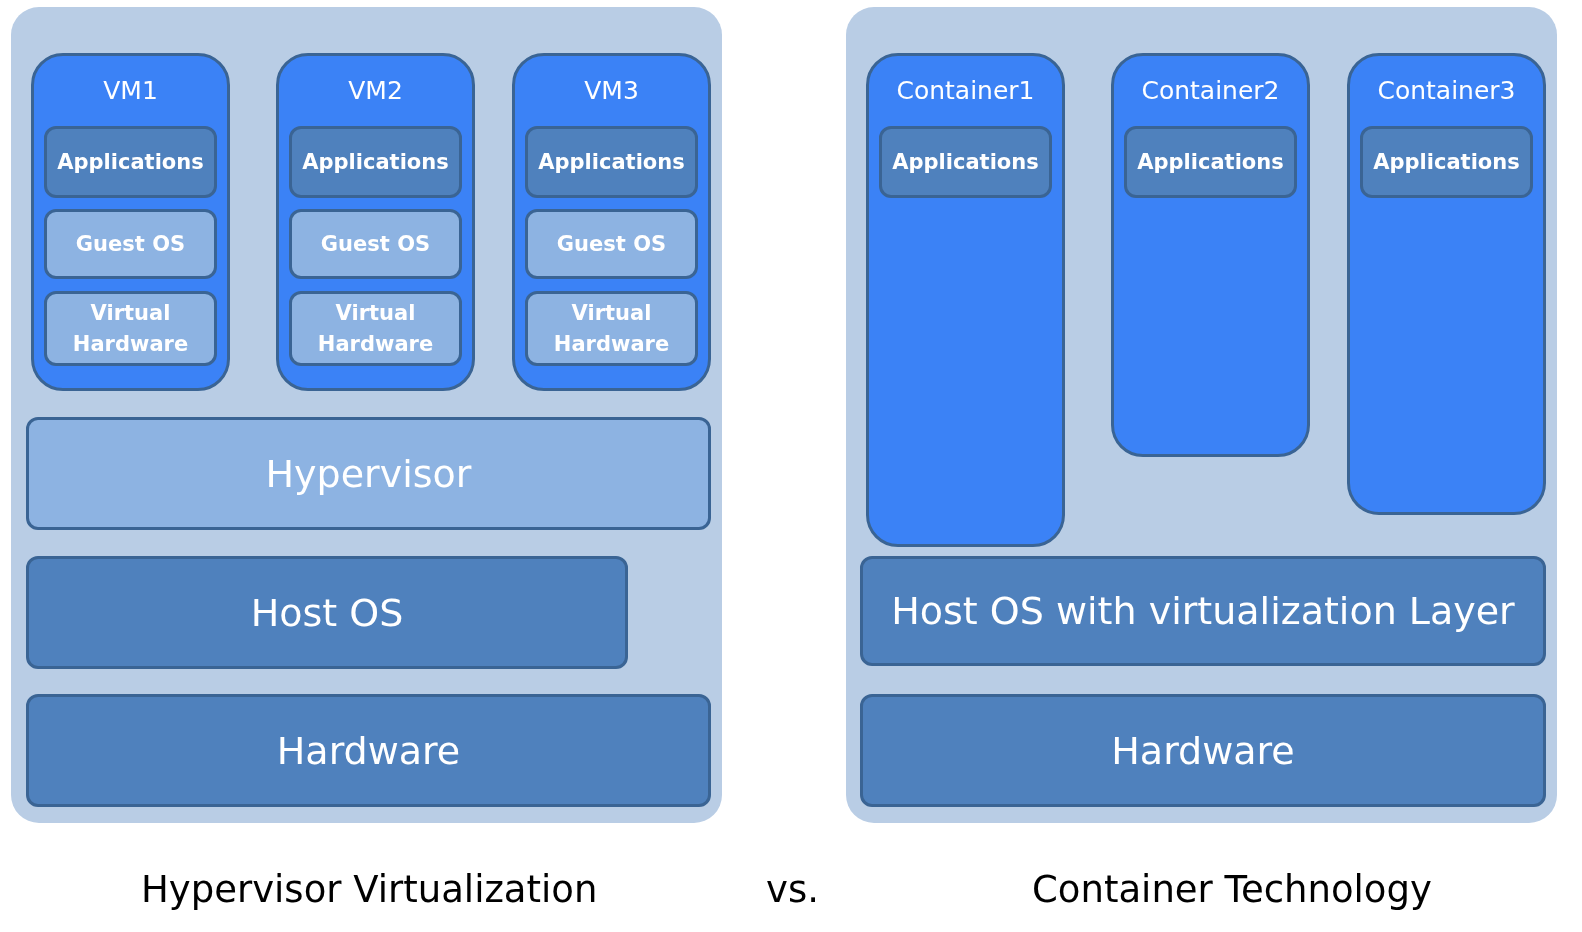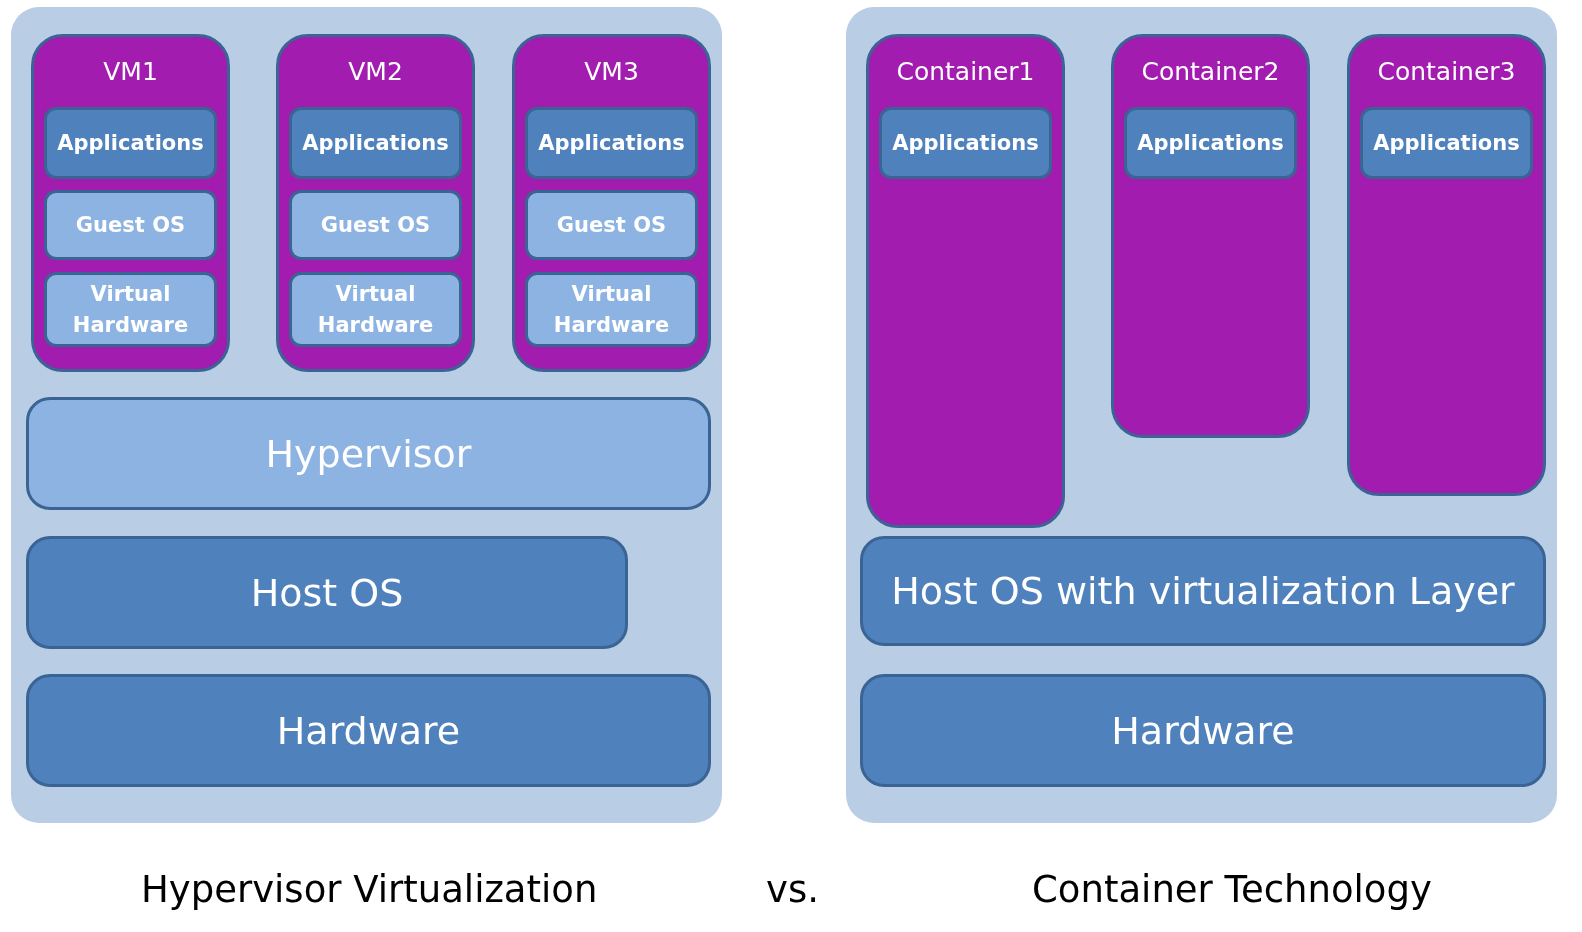--- a/index.html
+++ b/index.html
@@ -1,21 +1,21 @@
 <!DOCTYPE html>
 <html><head>
 <meta charset="utf-8">
 <style>
   html,body{margin:0;padding:0;background:#ffffff;}
   body{width:1582px;height:932px;position:relative;overflow:hidden;font-family:"DejaVu Sans",sans-serif;}
   .panel{position:absolute;background:#b9cde5;border-radius:28px;}
-  .box{position:absolute;box-sizing:border-box;border:3px solid #3a6494;border-radius:24px;display:flex;align-items:center;justify-content:center;color:#fff;text-align:center;}
+  .box{position:absolute;box-sizing:border-box;border:3px solid #3a6494;border-radius:12px;display:flex;align-items:center;justify-content:center;color:#fff;text-align:center;margin-top:20px;}
   .dark{background:#4f81bd;}
   .light{background:#8db3e2;}
-  .vm{position:absolute;box-sizing:border-box;border:3px solid #3a6494;border-radius:32px;background:#a21caf;}
+  .vm{position:absolute;box-sizing:border-box;border:3px solid #3a6494;border-radius:32px;background:#3b82f6;margin-top:19px;}
   .vm-title{position:absolute;left:0;right:0;top:20px;text-align:center;color:#fff;font-size:25px;}
   .inner{position:absolute;left:10px;right:10px;box-sizing:border-box;border:3px solid #3a6494;border-radius:12px;display:flex;align-items:center;justify-content:center;color:#fff;font-weight:bold;font-size:21px;line-height:31px;text-align:center;}
   .big{font-size:38px;}
   .caption{position:absolute;top:868px;font-size:37px;color:#000;white-space:nowrap;}
 </style>
 </head>
 <body>
 
 <div class="panel" style="left:11px;top:7px;width:711px;height:816px;"></div>
 

